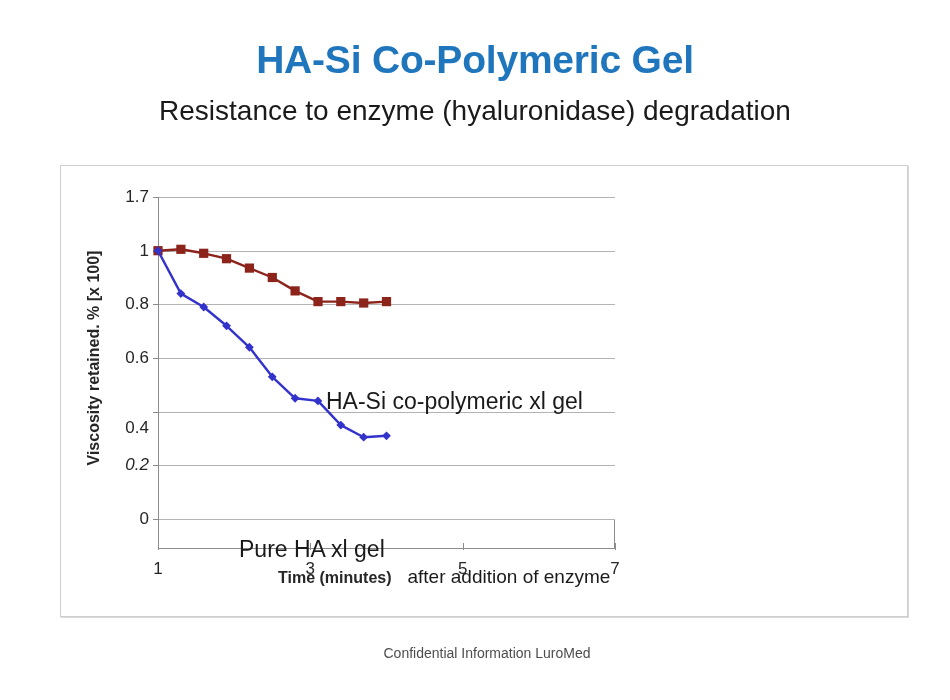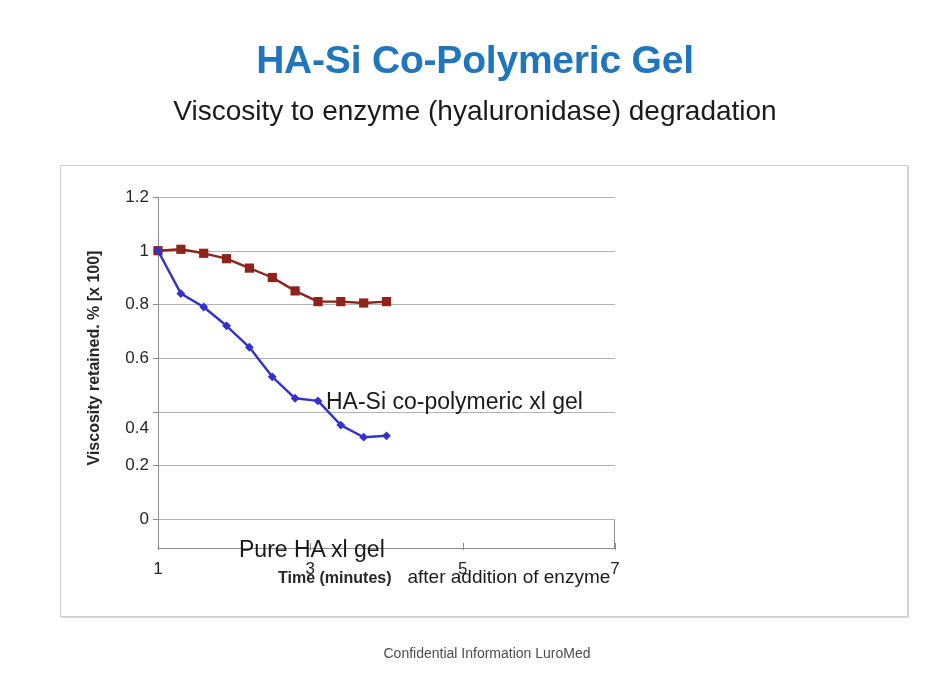--- a/index.html
+++ b/index.html
@@ -194,21 +194,21 @@
     font-size: 14px;
     color: #4d4d4d;
     line-height: 1.35;
     padding-left: 12px;
   }
 </style>
 </head>
 <body>
 
 <div class="slide-title">HA-Si Co-Polymeric Gel</div>
-<div class="slide-subtitle">Viscosity to enzyme (hyaluronidase) degradation</div>
+<div class="slide-subtitle">Resistance to enzyme (hyaluronidase) degradation</div>
 
 <div class="chart-frame">
 
   <div class="y-axis-title">
     <span>Viscosity retained.  % [x 100]</span>
   </div>
 
   <div class="plot-area" id="plot-area">
     <div class="axis-y-line"></div>
     <div class="axis-x-line"></div>
@@ -221,31 +221,31 @@
         <div class="gridline" style="top: 214.667px;"></div>
         <div class="gridline" style="top: 161px;"></div>
         <div class="gridline" style="top: 107.333px;"></div>
         <div class="gridline" style="top: 53.6667px;"></div>
         <div class="gridline" style="top: 0px;"></div>
       </div>
     <div id="yticks">
         <div class="ytick-mark" style="top: 322px;"></div>
         <div class="ytick-label" style="top: 322px;">0</div>
         <div class="ytick-mark" style="top: 268.333px;"></div>
-        <div class="ytick-label" style="top: 268.333px;">0.2</div>
+        <div class="ytick-label" style="top: 268.333px; font-style: italic;">0.2</div>
         <div class="ytick-mark" style="top: 214.667px;"></div>
         <div class="ytick-label" style="top: 231px;">0.4</div>
         <div class="ytick-mark" style="top: 161px;"></div>
         <div class="ytick-label" style="top: 161px;">0.6</div>
         <div class="ytick-mark" style="top: 107.333px;"></div>
         <div class="ytick-label" style="top: 107.333px;">0.8</div>
         <div class="ytick-mark" style="top: 53.6667px;"></div>
         <div class="ytick-label" style="top: 53.6667px;">1</div>
         <div class="ytick-mark" style="top: 0px;"></div>
-        <div class="ytick-label" style="top: 0px;">1.2</div>
+        <div class="ytick-label" style="top: 0px;">1.7</div>
       </div>
     <div id="xticks">
         <div class="xtick-mark" style="left: 0px;"></div>
         <div class="xtick-label" style="left: 0px;">1</div>
         <div class="xtick-mark" style="left: 152.333px;"></div>
         <div class="xtick-label" style="left: 152.333px;">3</div>
         <div class="xtick-mark" style="left: 304.667px;"></div>
         <div class="xtick-label" style="left: 304.667px;">5</div>
         <div class="xtick-mark" style="left: 457px;"></div>
         <div class="xtick-label" style="left: 457px;">7</div>

